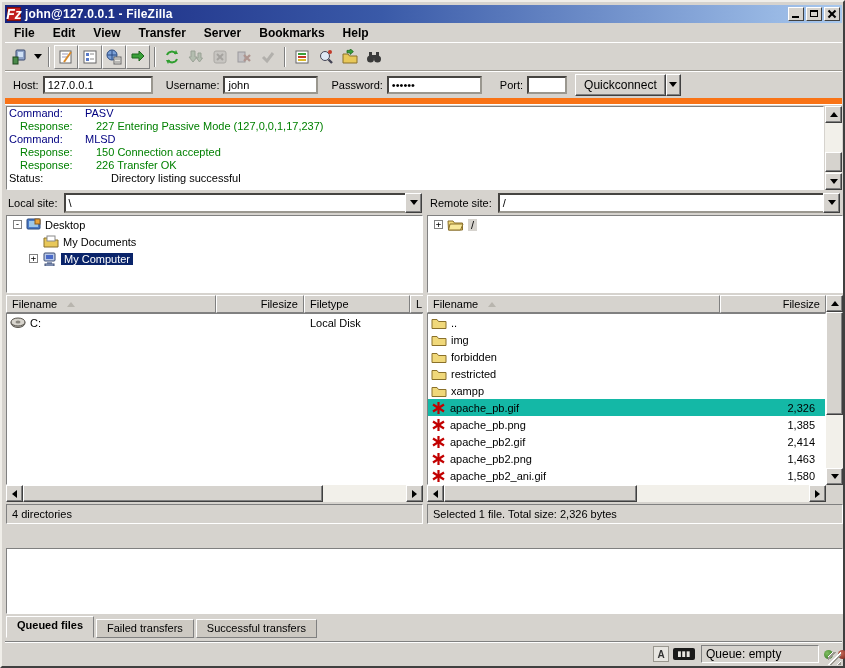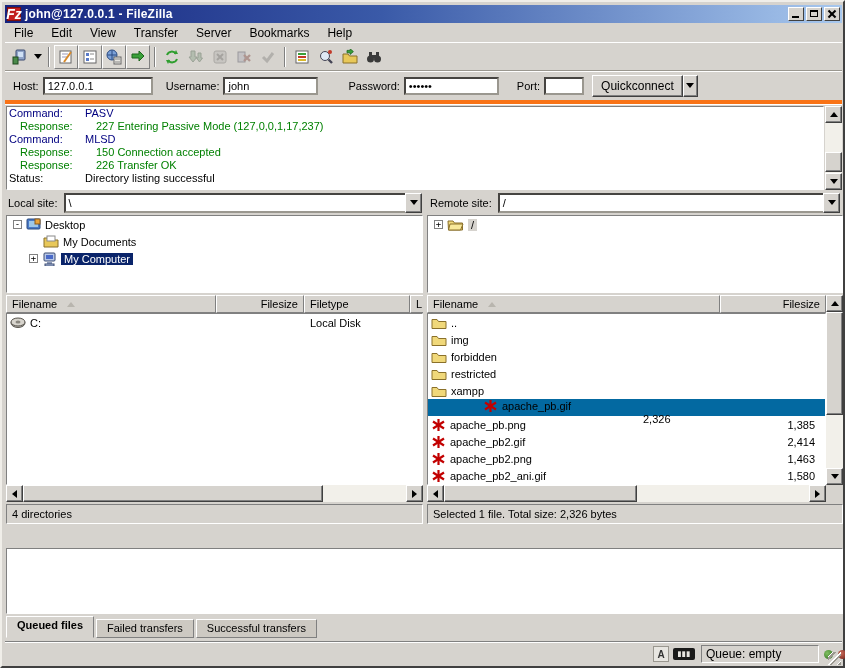--- a/index.html
+++ b/index.html
@@ -19,44 +19,44 @@
   .tb-btns { margin-left:auto; display:flex; gap:2px; }
   .tbtn { width:16px; height:14px; background:#d6d3ce; border:1px solid; border-color:#fff #404040 #404040 #fff;
           position:relative; cursor:default; }
   .glyph-min { position:absolute; left:3px; bottom:2px; width:7px; height:2px; background:#000; }
   .glyph-max { position:absolute; left:3px; top:2px; width:8px; height:7px; border:1px solid #000; border-top-width:2px; }
   .glyph-close{ position:absolute; inset:0; }
   .glyph-close::before,.glyph-close::after{ content:""; position:absolute; left:2px; top:5px; width:10px; height:2px; background:#000; }
   .glyph-close::before{ transform:rotate(45deg);} .glyph-close::after{ transform:rotate(-45deg);}
   
   .menubar { position:absolute; left:3px; top:21px; width:837px; height:20px; display:flex; align-items:center;
-             border-bottom:1px solid #fff; }
+             border-bottom:1px solid #fff;font-weight:bold; }
   .menu-item { font-size:12px; padding:2px 9px; color:#000; }
   
   .toolbar { position:absolute; left:3px; top:41px; width:837px; height:28px; display:flex; align-items:center;
              padding-left:2px; border-bottom:1px solid #9a978f; box-shadow:0 1px 0 #fff; }
   .tsep { width:2px; height:20px; border-left:1px solid #808080; border-right:1px solid #fff; margin:0 4px; }
   .tbbtn { width:24px; height:24px; background:transparent; border:1px solid transparent;
            display:flex; align-items:center; justify-content:center; }
   .tbbtn.on { border-color:#fff #808080 #808080 #fff; background:#dcd9d4; }
   .drop { width:13px; height:22px; display:flex; align-items:center; justify-content:center; }
   .arr-d { width:0; height:0; border-left:4px solid transparent; border-right:4px solid transparent; border-top:5px solid #000; }
   .dim { opacity:.45; filter:grayscale(60%); }
   
   .quickbar { position:absolute; left:3px; top:69px; width:837px; height:33px; display:flex; align-items:center;
-              padding-left:8px; border-bottom:4px solid #f97316; box-shadow:0 1px 0 #fff; font-size:11px; }
+              padding-left:8px; border-bottom:6px solid #f97316; box-shadow:0 1px 0 #fff; font-size:11px; }
   .quickbar label { margin-right:4px; }
   .qc-btn { height:22px; font-size:12px; padding:0 8px; }
   .qc-drop { width:15px; height:22px; display:flex; align-items:center; justify-content:center; }
   
   .logpane { position:absolute; left:4px; top:104px; width:818px; height:84px; background:#fff;
              border:1px solid; border-color:#808080 #fff #fff #808080; overflow:hidden; font-size:11px; }
   .log-line { display:flex; height:13px; line-height:13px; white-space:pre; }
   .log-label { width:78px; padding-left:2px; }
-  .c-command { color:#000080; } .c-response { color:#008000;padding-left:11px; } .c-status { color:#000; }
+  .c-command { color:#000080; } .c-response { color:#008000;padding-left:11px; } .c-status { color:#000;gap:26px; }
   
   .vscroll,.hscroll { position:absolute; background:#f2f0ea; }
   .sbtn { position:absolute; width:17px; height:17px; background:#d6d3ce; border:1px solid; border-color:#fff #404040 #404040 #fff;
           box-shadow:inset -1px -1px 0 #808080; display:flex; align-items:center; justify-content:center; }
   .tri-u{width:0;height:0;border-left:4px solid transparent;border-right:4px solid transparent;border-bottom:5px solid #000;}
   .tri-dn{width:0;height:0;border-left:4px solid transparent;border-right:4px solid transparent;border-top:5px solid #000;}
   .tri-l{width:0;height:0;border-top:4px solid transparent;border-bottom:4px solid transparent;border-right:5px solid #000;}
   .tri-r{width:0;height:0;border-top:4px solid transparent;border-bottom:4px solid transparent;border-left:5px solid #000;}
   .thumb { position:absolute; background:#d6d3ce; border:1px solid; border-color:#fff #404040 #404040 #fff; box-shadow:inset -1px -1px 0 #808080; }
   
@@ -74,21 +74,21 @@
   .ticon { margin-right:4px; flex:none; }
   
   .listhead { position:absolute; height:18px; display:flex; background:#404040; overflow:hidden; }
   .hcell { height:18px; background:#d6d3ce; border:1px solid; border-color:#fff #808080 #808080 #fff;
            font-size:11px; display:flex; align-items:center; padding:0 5px; flex:none; }
   .hcell .sort { width:0; height:0; border-left:4px solid transparent; border-right:4px solid transparent;
                  border-bottom:5px solid #b8b5ae; margin-left:10px; }
   .hcell.num { justify-content:flex-end; }
   .listbody { position:absolute; background:#fff; border:1px solid; border-color:#808080 #fff #fff #808080; overflow:hidden; }
   .frow { height:17px; display:flex; align-items:center; font-size:11px; }
-  .frow.sel { background:#0369a1;flex-direction:column; }
+  .frow.sel { background:#14b8a6; }
   .fname { display:flex; align-items:center; padding-left:3px; flex:none; overflow:hidden; }
   .fsize { text-align:right; padding-right:6px; flex:none; }
   .ftype { padding-left:5px; flex:none; }
   .statusline { position:absolute; height:20px; border:1px solid; border-color:#808080 #fff #fff #808080;
                 font-size:11px; display:flex; align-items:center; padding-left:5px; background:#d6d3ce; }
   
   .tabs { position:absolute; left:4px; top:614px; height:22px; display:flex; align-items:flex-end; }
   .tab { height:19px; background:#cdc9c2; border:1px solid; border-color:#fff #808080 #808080 #fff; font-size:11px;
          padding:2px 10px 0; margin-right:2px; }
   .tab.active { height:22px; background:#d6d3ce; border-bottom-color:#d6d3ce; font-weight:bold; }
@@ -249,21 +249,21 @@
         <rect x="6" y="6" width="4" height="3" fill="#3a3a3a"></rect>
       </svg>
     </span>
   </div>
 
   <div class="quickbar">
     <label>Host:</label>
     <input class="field" style="width: 110px;" value="127.0.0.1">
     <label style="margin-left:13px">Username:</label>
     <input class="field" style="width: 95px;" value="john">
-    <label style="margin-left:30px">Password:</label>
+    <label style="margin-left:13px">Password:</label>
     <input class="field" style="width: 95px;" value="••••••">
     <label style="margin-left:18px">Port:</label>
     <input class="field" style="width: 40px;" value="">
     <span class="raised2 qc-btn" style="margin-left:8px;display:flex;align-items:center">Quickconnect</span>
     <span class="raised2 qc-drop">
         <span class="arr-d"></span>
       </span>
   </div>
 
   <div class="logpane">

